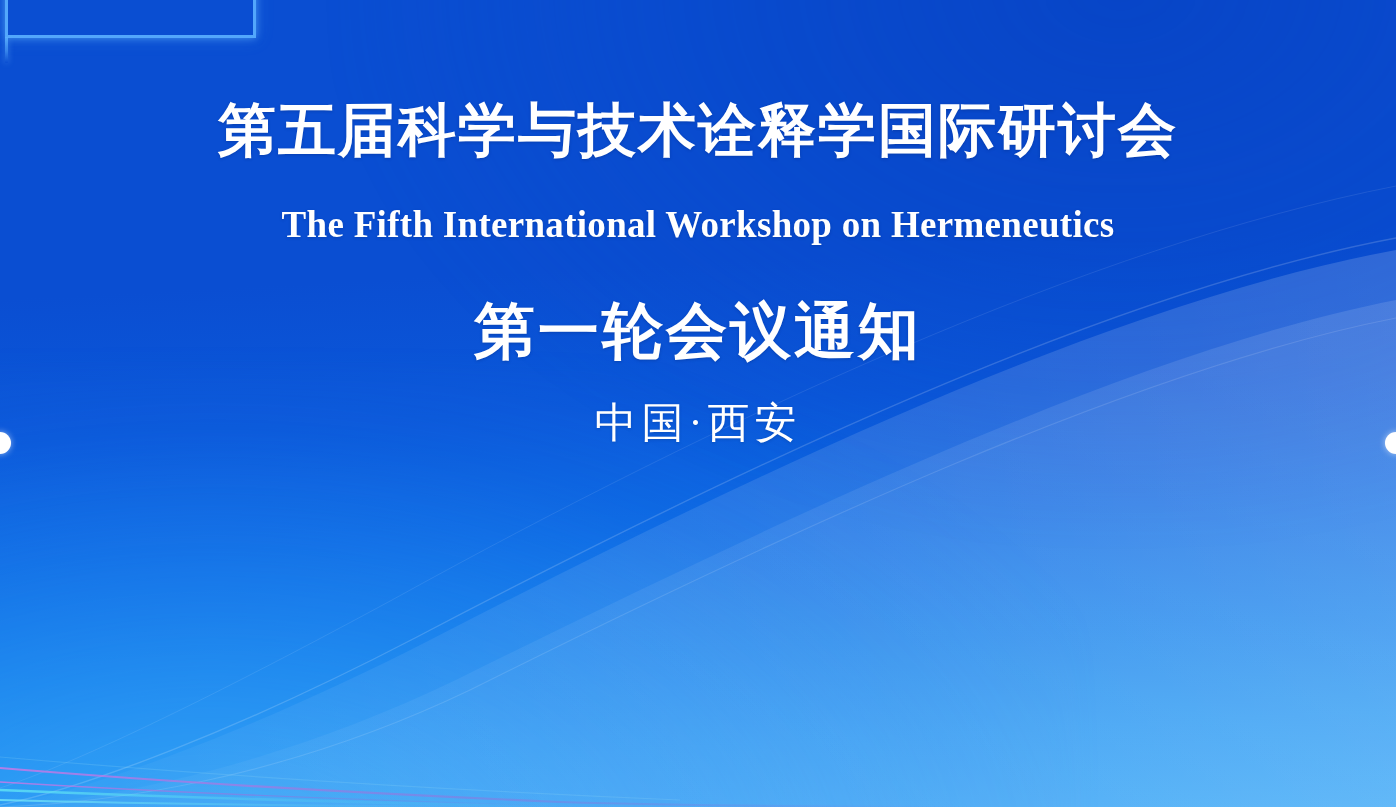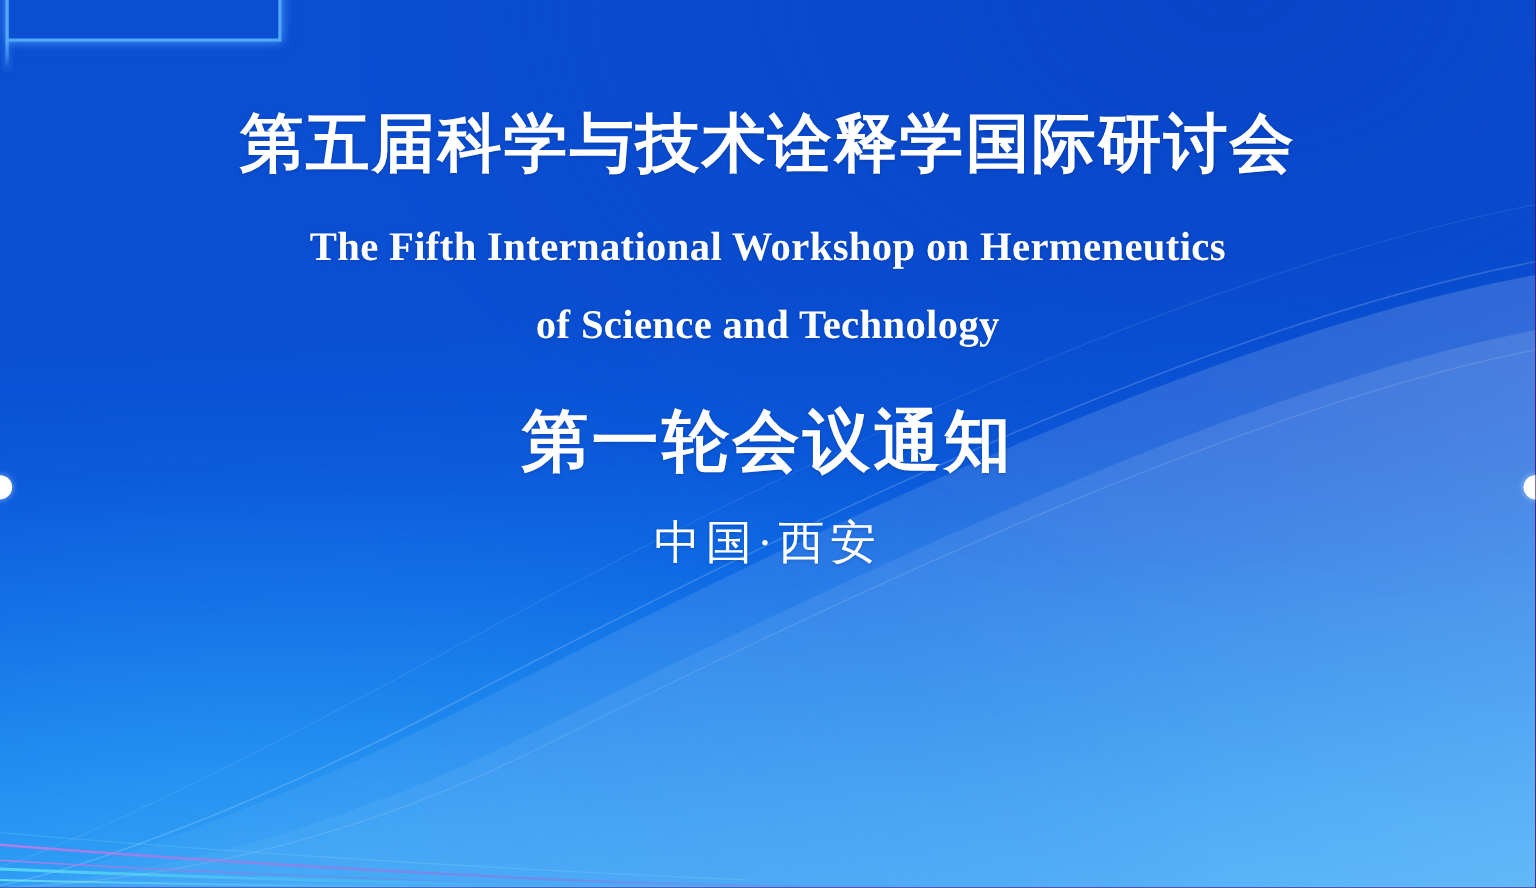--- a/index.html
+++ b/index.html
@@ -6,21 +6,21 @@
     margin: 0;
     padding: 0;
     background: #000;
   }
 
   #slide {
     position: relative;
     width: 1396px;
     height: 807px;
     overflow: hidden;
-    background: #a21caf;
+    background: #3b82f6;
     font-family: "Liberation Serif", "DejaVu Serif", serif;
     -webkit-font-smoothing: antialiased;
   }
 
   
   .bg-base {
     position: absolute;
     inset: 0;
     background: linear-gradient(177deg,
         #0a4ed2 0%,
@@ -223,21 +223,20 @@
 
   <div class="edge-dot left"></div>
   <div class="edge-dot right"></div>
 
   <div class="content">
 
     <div class="title-cn">第五届科学与技术诠释学国际研讨会</div>
 
     <div class="title-en">
       <span class="ln ln1">The Fifth International Workshop on Hermeneutics</span>
-      <span class="ln ln2">of Science and Technology</span>
     </div>
 
     <div class="subtitle-cn">第一轮会议通知</div>
 
 
     <div class="place-line">中国·西安</div>
 
   </div>
 </div>
 

